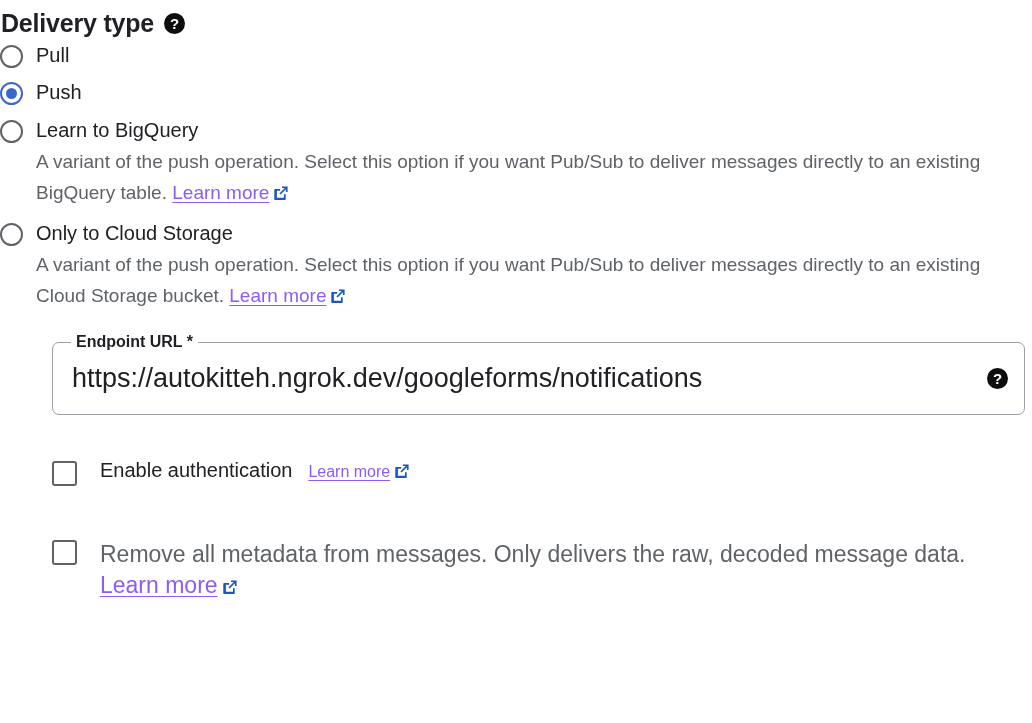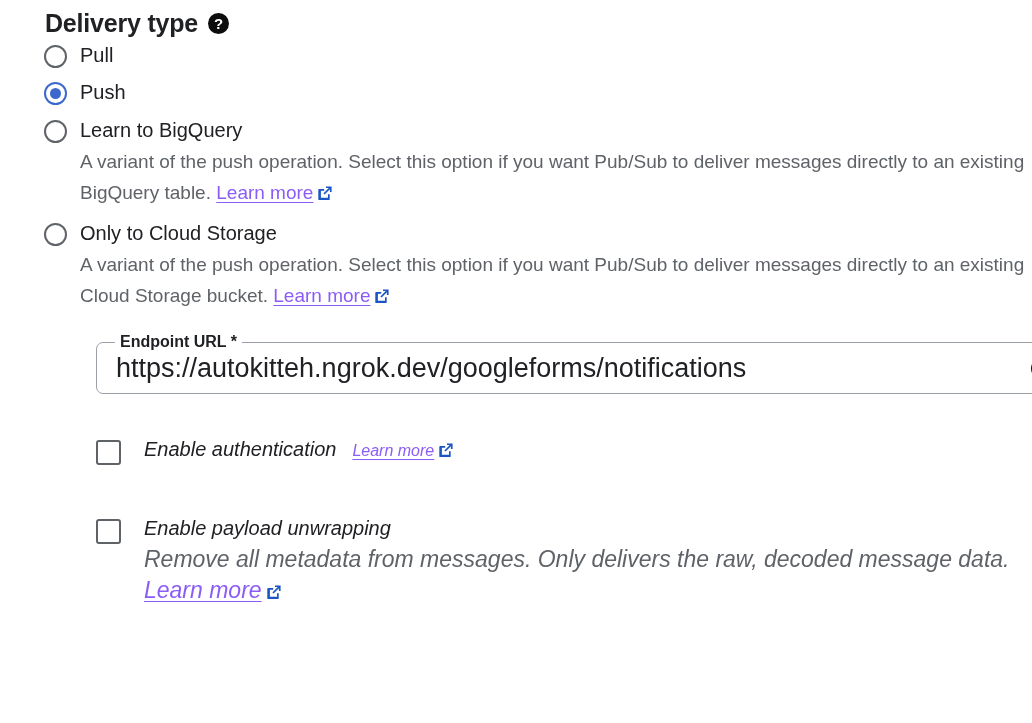--- a/index.html
+++ b/index.html
@@ -13,21 +13,20 @@
     font-family: "Liberation Sans", sans-serif;
     -webkit-font-smoothing: antialiased;
   }
 
   .page {
     position: relative;
     width: 1032px;
     height: 723px;
     overflow: hidden;
     background: #ffffff;
-    padding-left: 44px;
   }
 
   
   .section-head {
     display: flex;
     align-items: center;
     gap: 10px;
     padding: 4px 0 0 1px;
     height: 42px;
   }
@@ -139,21 +138,21 @@
   .ext-icon svg { display: block; }
 
   
   .field-wrap {
     margin: 31px 0 0 52px;
     width: 973px;
     position: relative;
   }
   .field {
     position: relative;
-    height: 52px;
+    height: 73px;
     border: 1.4px solid #9aa0a6;
     border-radius: 7px;
     display: flex;
     align-items: center;
     padding: 0 16px 0 19px;
     background: #ffffff;
   }
   .field-label {
     position: absolute;
     top: -11px;
@@ -192,21 +191,21 @@
     padding-top: 4px;
   }
   .checkbox {
     width: 25px;
     height: 25px;
     border: 2.6px solid #5f6368;
     border-radius: 3px;
     background: #ffffff;
     cursor: pointer;
   }
-  .cb-body { flex: 1 1 auto; min-width: 0; font-style: italic; }
+  .cb-body { flex: 1 1 auto; min-width: 0; }
   .cb-label-line {
     display: flex;
     align-items: baseline;
     gap: 16px;
     flex-wrap: wrap;
   }
   .cb-label {
     font-size: 20px;
     color: #202124;
     line-height: 26px;
@@ -315,23 +314,20 @@
           </span></span>
         </div>
       </div>
     </div>
 
     <div class="check-row unwrap-row">
       <div class="cb-outer">
         <div class="checkbox"></div>
       </div>
       <div class="cb-body">
-        <div class="cb-label-line">
-          <span class="cb-label">Enable payload unwrapping</span>
-        </div>
         <div class="cb-desc">
           <span>Remove all metadata from messages. Only delivers the raw, decoded message data.</span><br>
           <span class="link"><span>Learn more</span></span><span class="ext-icon">
             <svg width="16" height="16" viewBox="0 0 16 16" aria-hidden="true">
               <path d="M2.2 4.0 h5.0 v1.7 H3.9 v7.1 h7.1 V9.2 h1.7 v5.0 a0.9 0.9 0 0 1 -0.9 0.9 H2.2 a0.9 0.9 0 0 1 -0.9 -0.9 V4.9 a0.9 0.9 0 0 1 0.9 -0.9 z" fill="#1a56c4"></path>
               <path d="M9.0 1.4 h5.6 v5.6 h-1.7 V4.3 L7.6 9.6 L6.4 8.4 l5.3 -5.3 H9.0 z" fill="#1a56c4"></path>
             </svg>
           </span>
         </div>
       </div>

